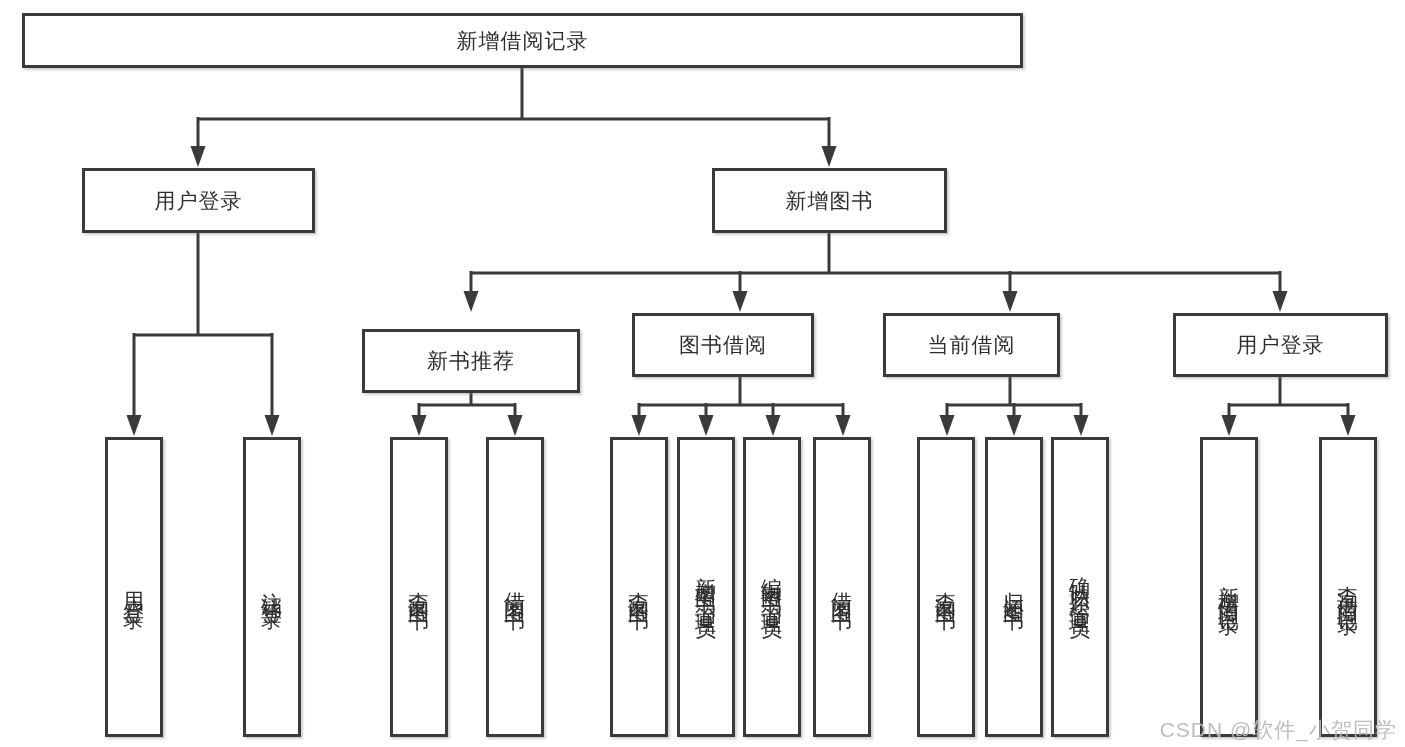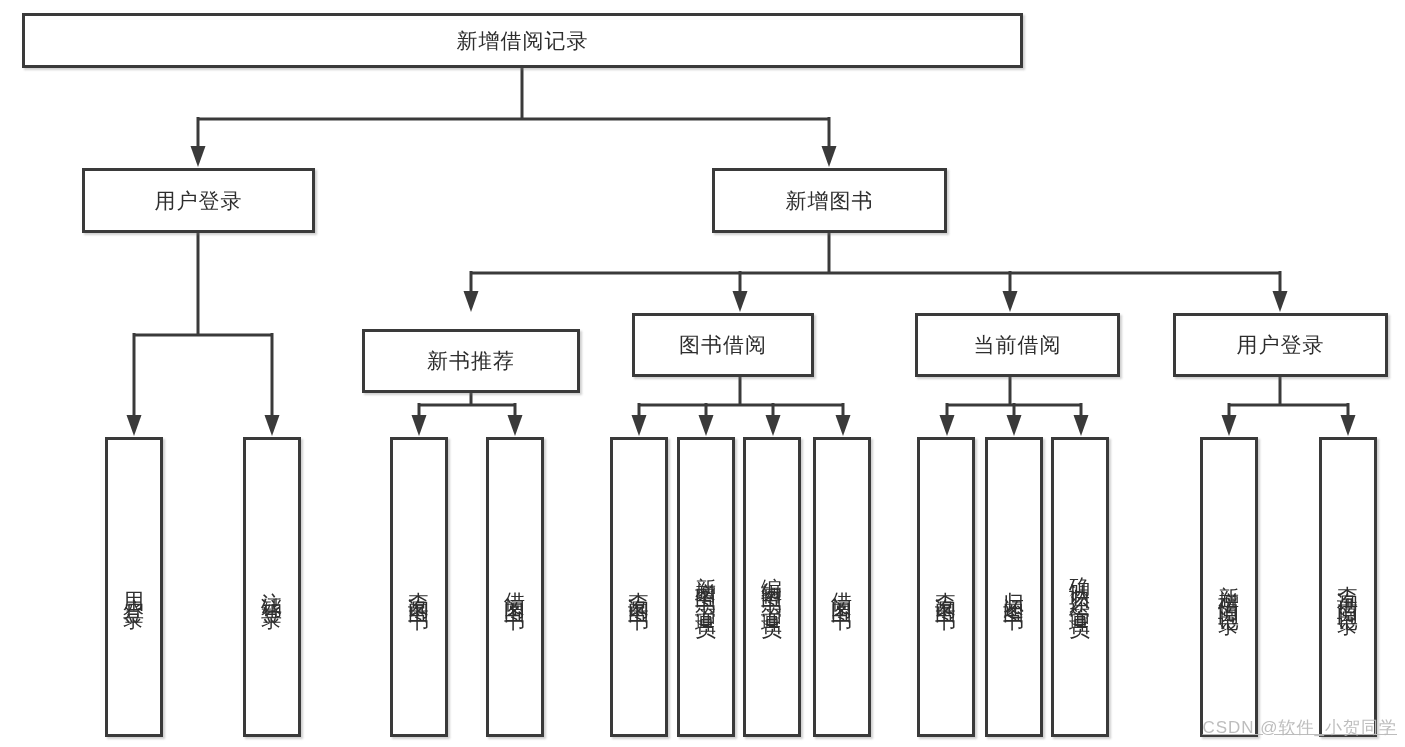--- a/index.html
+++ b/index.html
@@ -29,25 +29,24 @@
     writing-mode:vertical-rl;
     text-orientation:mixed;
     letter-spacing:6px;
     line-height:1;
     text-align:center;
   }
   .watermark{
     position:absolute;
     z-index:5;
     right:8px;top:716px;
-    font-size:17px;
+    font-size:21px;
     color:rgba(185,185,185,0.95);
     letter-spacing:1px;
     white-space:nowrap;
-    text-decoration:underline;
   }
 </style>
 </head>
 <body>
 
 <div class="canvas">
 
   <svg class="wires" width="1405" height="747" viewBox="0 0 1405 747">
 
     <path d="M522,68 V119"></path>
@@ -120,21 +119,21 @@
   <div class="node hbox" style="left:712px;top:168px;width:235px;height:65px">
     <span>新增图书</span>
   </div>
 
   <div class="node hbox" style="left:362px;top:329px;width:218px;height:64px">
     <span>新书推荐</span>
   </div>
   <div class="node hbox" style="left:632px;top:313px;width:182px;height:64px">
     <span>图书借阅</span>
   </div>
-  <div class="node hbox" style="left:915px;top:313px;width:205px;height:64px">
+  <div class="node hbox" style="left:883px;top:313px;width:177px;height:64px">
     <span>当前借阅</span>
   </div>
   <div class="node hbox" style="left:1173px;top:313px;width:215px;height:64px">
     <span>用户登录</span>
   </div>
 
   <div class="node vbox" style="left:105px;top:437px;width:58px;height:300px">
     <span>用户登录</span>
   </div>
   <div class="node vbox" style="left:243px;top:437px;width:58px;height:300px">

